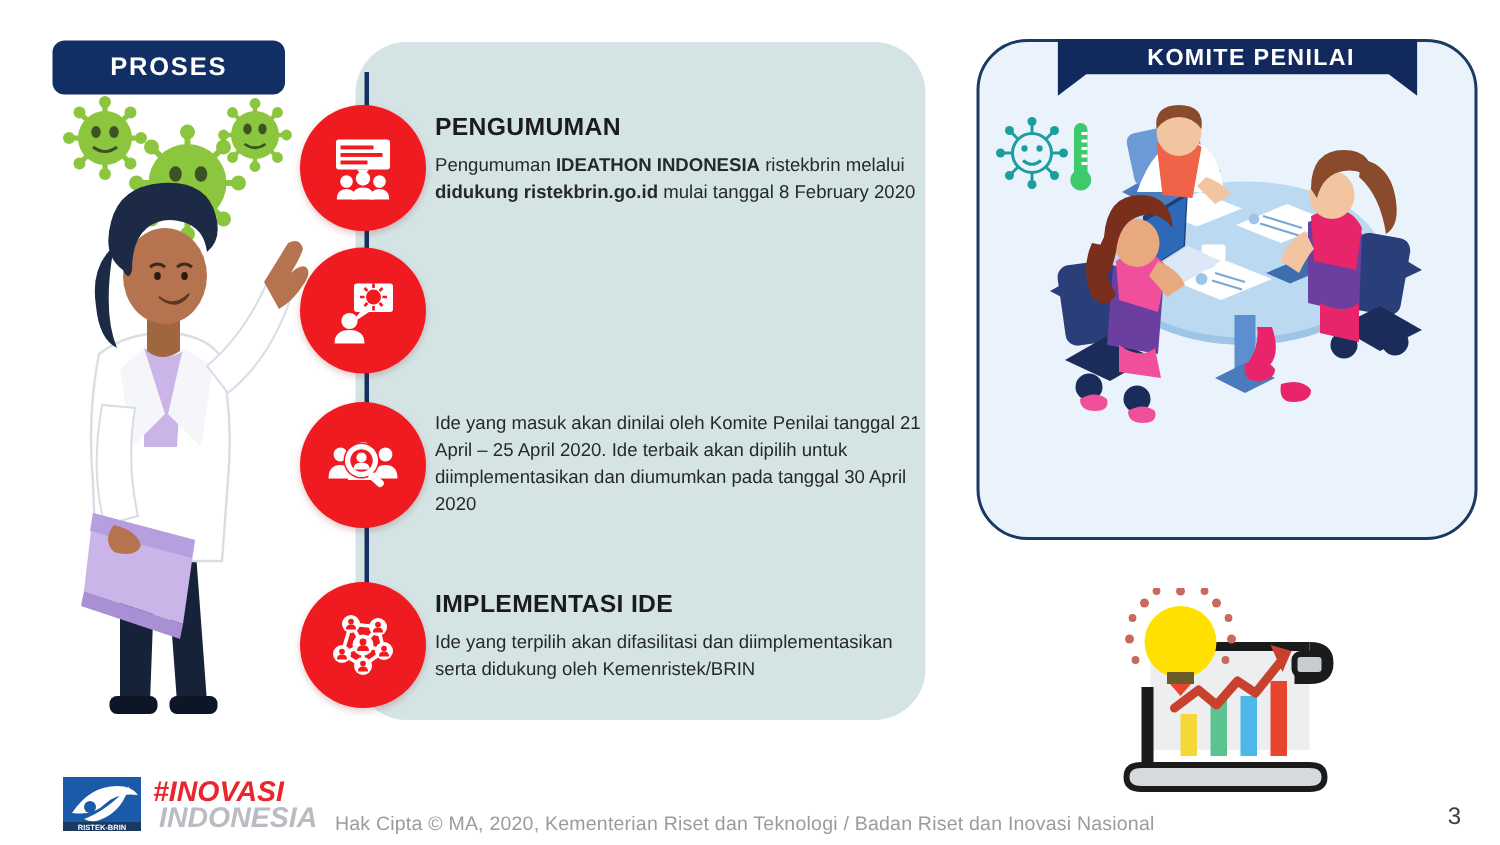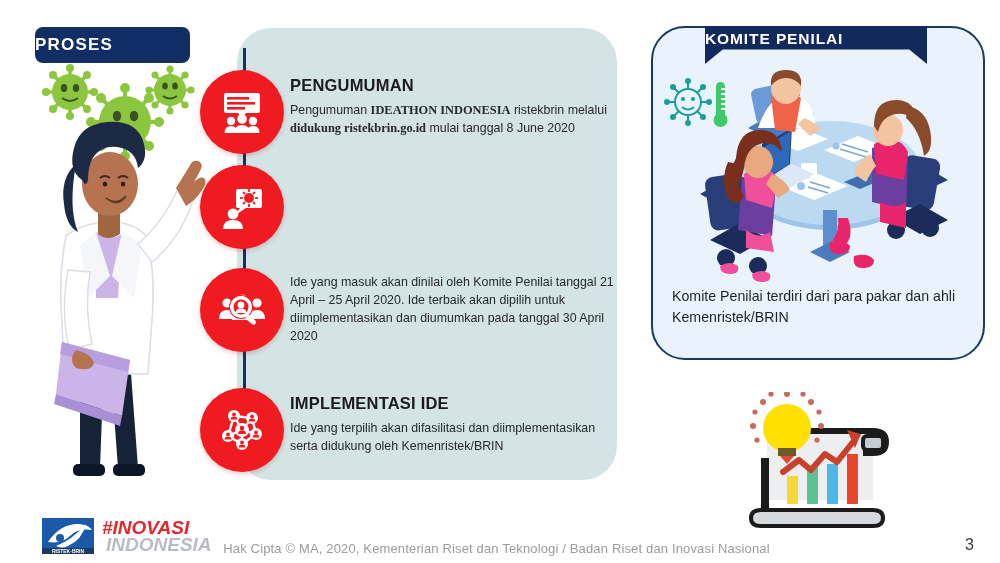--- a/index.html
+++ b/index.html
@@ -22,21 +22,21 @@
   .proses-badge {
     position: absolute;
     left: 35px;
     top: 27px;
     width: 155px;
     height: 36px;
     background: #122f65;
     border-radius: 8px;
     display: flex;
     align-items: center;
-    justify-content: flex-start;
+    justify-content: center;
     color: #ffffff;
     font-size: 17px;
     font-weight: bold;
     letter-spacing: 1.2px;
   }
 
   
   .scientist-wrap {
     position: absolute;
     left: 18px;
@@ -96,21 +96,21 @@
     font-weight: bold;
     letter-spacing: .2px;
     margin: 0 0 7px 0;
   }
   .step-desc {
     color: #26292b;
     font-size: 12.4px;
     line-height: 1.45;
     margin: 0;
   }
-  .step-desc b { font-weight: bold; font-family: Liberation Serif, serif; }
+  .step-desc b { font-weight: bold; }
 
   
   .step-1 { top: 70px; }
   .step-2 { top: 165px; }
   .step-3 { top: 268px; }
   .step-4 { top: 388px; }
 
   
   .committee-panel {
     position: absolute;
@@ -126,21 +126,23 @@
   .committee-banner {
     position: absolute;
     left: 705px;
     top: 26px;
     width: 222px;
     height: 38px;
     background: #12295e;
     clip-path: polygon(0 0, 100% 0, 100% 100%, 92% 62%, 8% 62%, 0 100%);
     display: flex;
     align-items: flex-start;
+    justify-content: center;
     z-index: 3;
+    padding-left: 18px;
   }
   .committee-banner span {
     color: #ffffff;
     font-size: 15.5px;
     font-weight: bold;
     letter-spacing: .9px;
     margin-top: 4px;
   }
   .committee-caption {
     position: absolute;
@@ -350,21 +352,21 @@
         <circle cx="13" cy="33" r="4.2"></circle>
           <path d="M6.5 45 q0 -7 6.5 -7 q6.5 0 6.5 7 Z"></path>
         <circle cx="24" cy="31" r="4.8"></circle>
           <path d="M16.6 45 q0 -8 7.4 -8 q7.4 0 7.4 8 Z"></path>
         <circle cx="35" cy="33" r="4.2"></circle>
           <path d="M28.5 45 q0 -7 6.5 -7 q6.5 0 6.5 7 Z"></path>
       </svg>
     </div>
     <div class="step-body">
       <p class="step-title">PENGUMUMAN</p>
-      <p class="step-desc"><span>Pengumuman </span><b>IDEATHON INDONESIA</b><span> ristekbrin melalui </span><b>didukung ristekbrin.go.id</b><span> mulai tanggal 8 June 2020</span></p>
+      <p class="step-desc"><span>Pengumuman </span><b>IDEATHON INDONESIA</b><span> ristekbrin melalui </span><b>didukung ristekbrin.go.id</b><span> mulai tanggal 8 February 2020</span></p>
     </div>
   </div>
 
   <div class="step step-2">
     <div class="step-bullet">
       <svg viewBox="0 0 48 48" xmlns="http://www.w3.org/2000/svg" fill="#ffffff">
         <rect x="18" y="6" width="26" height="19" rx="2"></rect>
         <path d="M22 25 l-6 8 l12 -8 Z"></path>
         <circle cx="31" cy="15" r="5" fill="#ef1b21"></circle>
         <g stroke="#ef1b21" stroke-width="1.8">
@@ -558,21 +560,20 @@
           <path d="M196 186 q14 -4 20 4 q0 8 -12 8 q-10 0 -8 -12 Z" fill="#e8256b"></path>
         </g>
       </svg>
     </div>
   </div>
 
   <div class="committee-banner">
     <span>KOMITE PENILAI</span>
   </div>
 
-  <div class="committee-caption">Komite Penilai terdiri dari para pakar dan ahli Kemenristek/BRIN</div>
 
   <div class="chart-illo">
     <svg viewBox="0 0 170 145" width="170" height="145" xmlns="http://www.w3.org/2000/svg">
 
       <path d="M32 36 h106 v72 h-106 Z" fill="#eceef0"></path>
       <path d="M32 36 h106 v6 h-106 Z" fill="#1b1b1b"></path>
       <path d="M138 36 q16 0 16 14 q0 14 -16 14 h-10 v-6 h10 q8 0 8 -8 q0 -8 -8 -8 Z" fill="#1b1b1b"></path>
       <rect x="128" y="44" width="20" height="14" rx="4" fill="#c7ccd1" stroke="#1b1b1b" stroke-width="4"></rect>
       <path d="M26 66 h8 v52 h-8 Z" fill="#1b1b1b"></path>
       <path d="M26 118 h112 q10 0 10 8 q0 8 -10 8 h-112 q-10 0 -10 -8 q0 -8 10 -8 Z" fill="#d6dadd" stroke="#1b1b1b" stroke-width="4"></path>

